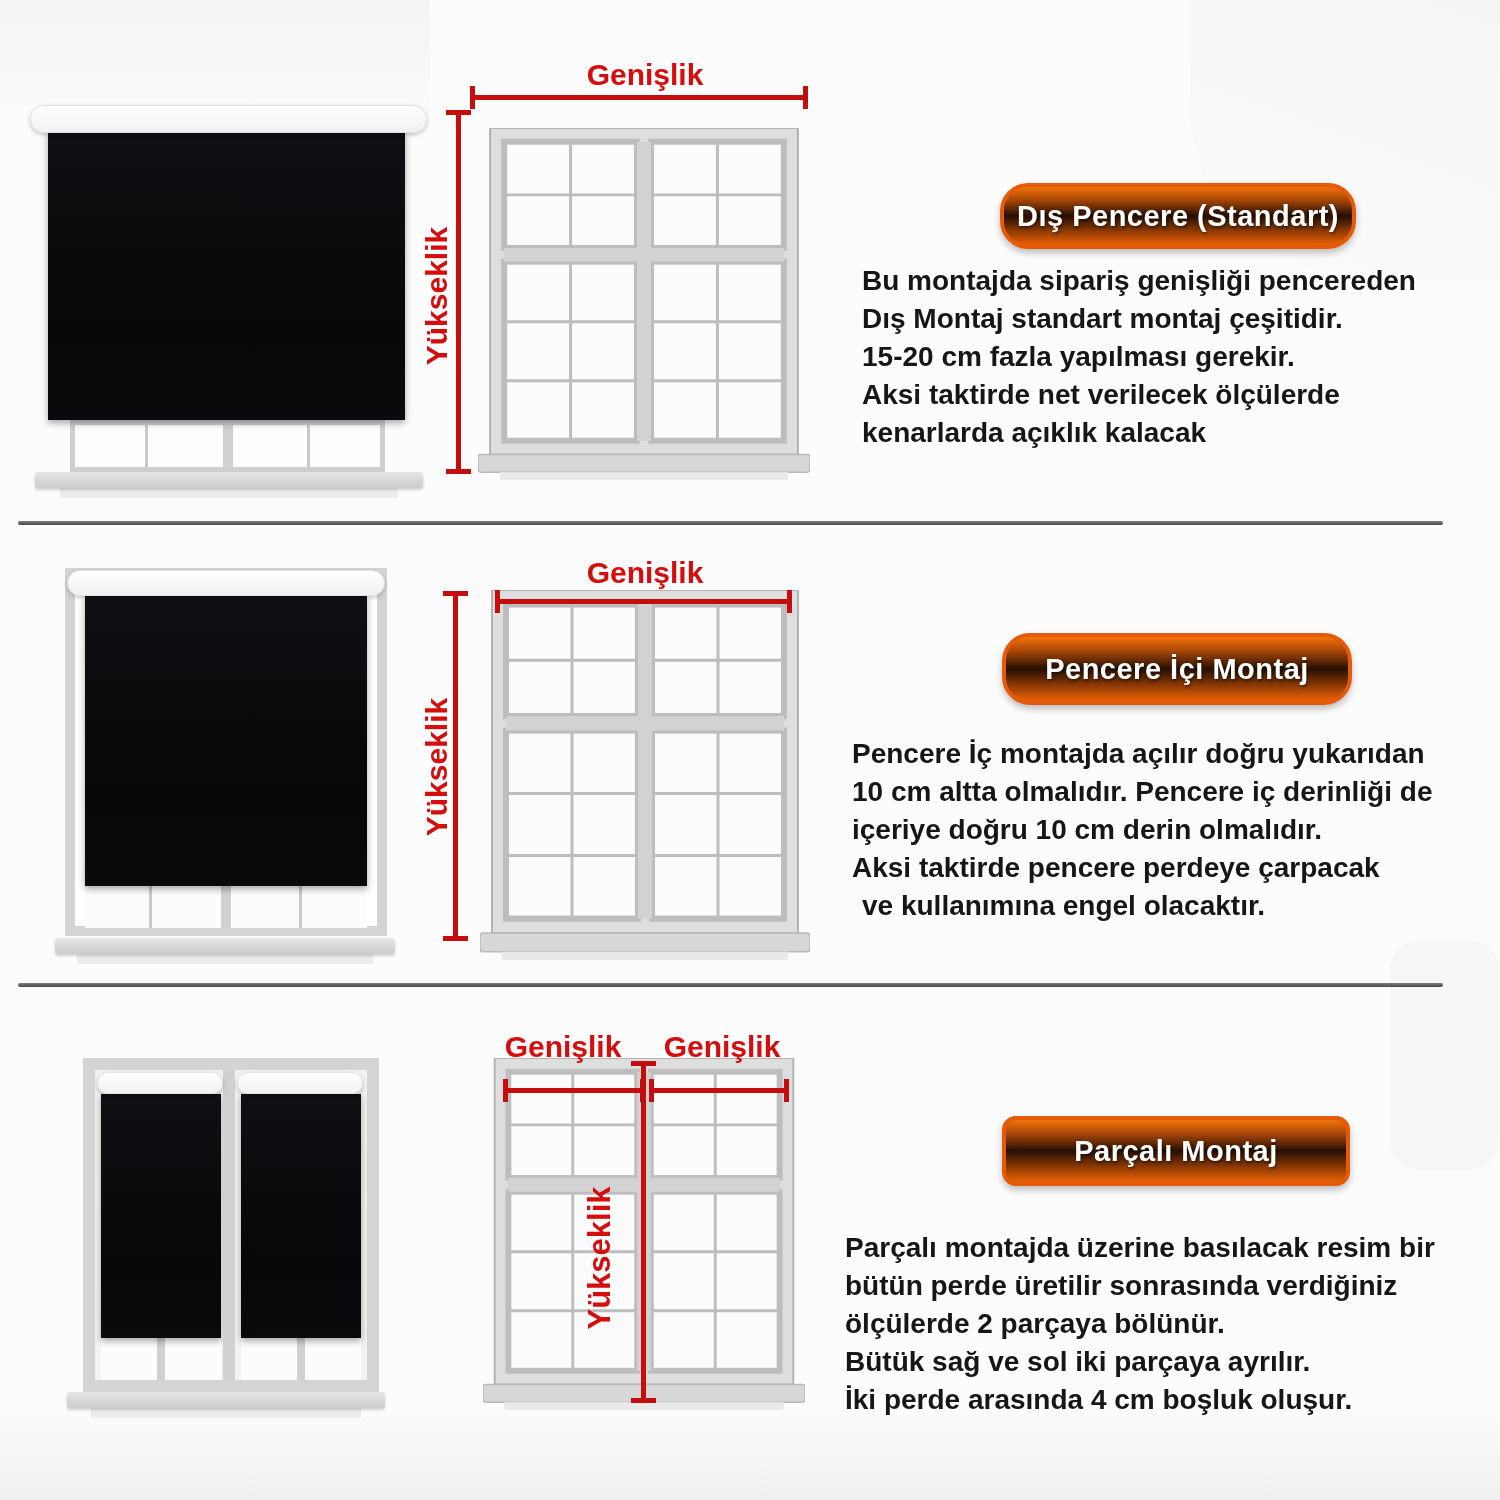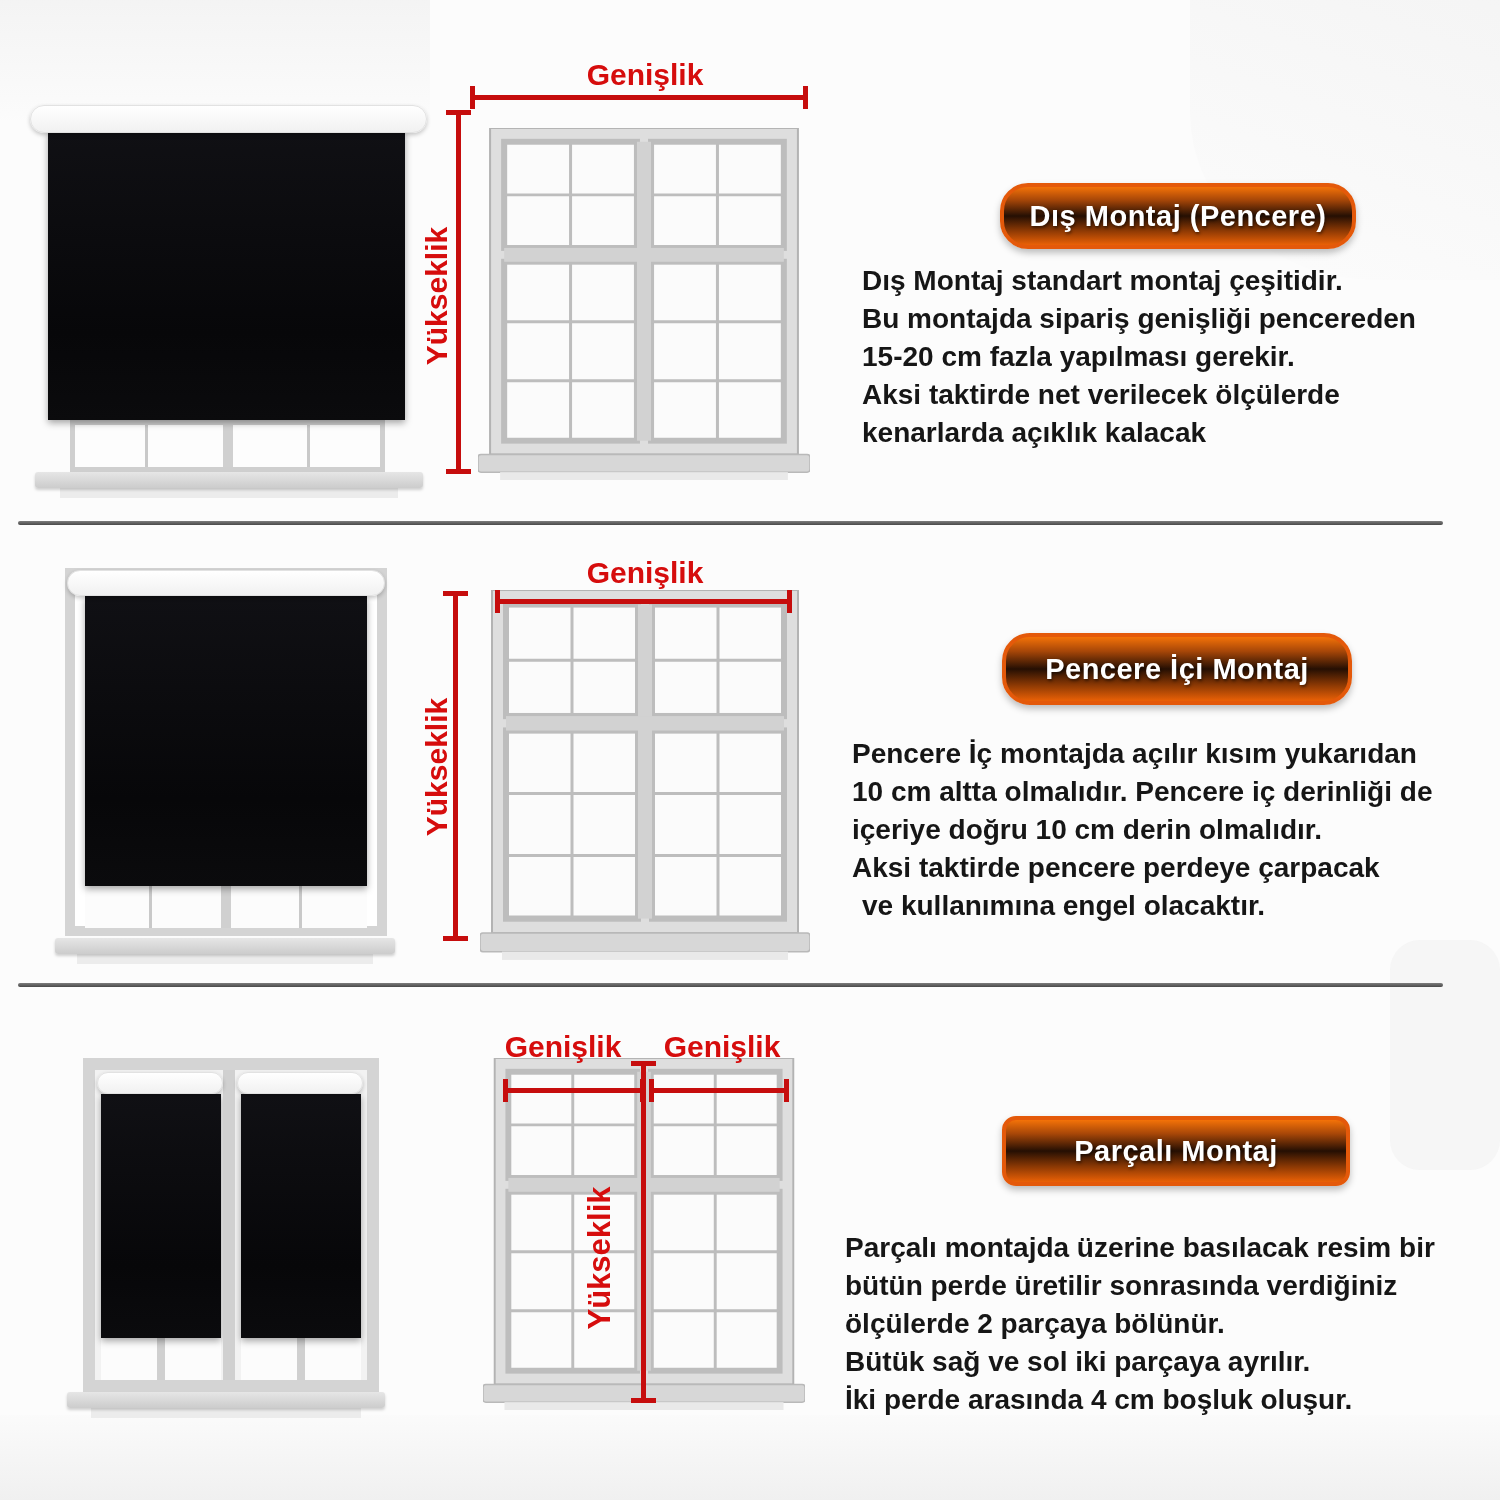--- a/index.html
+++ b/index.html
@@ -88,24 +88,24 @@
       <rect x="172" y="136" width="132" height="182" fill="#fbfbfb" stroke="#bdbdbd" stroke-width="6"></rect>
       <line x1="238" y1="136" x2="238" y2="318" stroke="#bdbdbd" stroke-width="3"></line>
       <line x1="172" y1="197" x2="304" y2="197" stroke="#bdbdbd" stroke-width="3"></line>
       <line x1="172" y1="257" x2="304" y2="257" stroke="#bdbdbd" stroke-width="3"></line>
       <rect x="158" y="14" width="14" height="304" fill="#d2d2d2"></rect>
       <rect x="26" y="122" width="278" height="14" fill="#d2d2d2"></rect>
       <rect x="0" y="332" width="330" height="18" rx="3" fill="#d7d7d7" stroke="#b9b9b9" stroke-width="1.5"></rect>
       <rect x="22" y="350" width="286" height="8" fill="#e9e9e9"></rect>
     </svg>
 
-    <div class="badge" style="left:1000px;top:183px;width:356px;height:66px;">Dış Montaj (Pencere)</div>
+    <div class="badge" style="left:1000px;top:183px;width:356px;height:66px;">Dış Pencere (Standart)</div>
     <div class="desc" style="left:862px;top:262px;">
+      <div>Bu montajda sipariş genişliği pencereden</div>
       <div>Dış Montaj standart montaj çeşitidir.</div>
-      <div>Bu montajda sipariş genişliği pencereden</div>
       <div>15-20 cm fazla yapılması gerekir.</div>
       <div>Aksi taktirde net verilecek ölçülerde</div>
       <div>kenarlarda açıklık kalacak</div>
     </div>
   </section>
 
   <div class="divider" style="top:521px;"></div>
 
   <section class="row" style="top:523px;height:462px;">
 
@@ -144,21 +144,21 @@
       <line x1="172" y1="197" x2="304" y2="197" stroke="#bdbdbd" stroke-width="3"></line>
       <line x1="172" y1="257" x2="304" y2="257" stroke="#bdbdbd" stroke-width="3"></line>
       <rect x="158" y="14" width="14" height="304" fill="#d2d2d2"></rect>
       <rect x="26" y="122" width="278" height="14" fill="#d2d2d2"></rect>
       <rect x="0" y="332" width="330" height="18" rx="3" fill="#d7d7d7" stroke="#b9b9b9" stroke-width="1.5"></rect>
       <rect x="22" y="350" width="286" height="8" fill="#e9e9e9"></rect>
     </svg>
 
     <div class="badge" style="left:1002px;top:110px;width:350px;height:72px;">Pencere İçi Montaj</div>
     <div class="desc" style="left:852px;top:212px;">
-      <div>Pencere İç montajda açılır kısım yukarıdan</div>
+      <div>Pencere İç montajda açılır doğru yukarıdan</div>
       <div>10 cm altta olmalıdır. Pencere iç derinliği de</div>
       <div>içeriye doğru 10 cm derin olmalıdır.</div>
       <div>Aksi taktirde pencere perdeye çarpacak</div>
       <div style="padding-left:10px;">ve kullanımına engel olacaktır.</div>
     </div>
   </section>
 
   <div class="divider" style="top:983px;"></div>
 
   <section class="row" style="top:985px;height:515px;">

